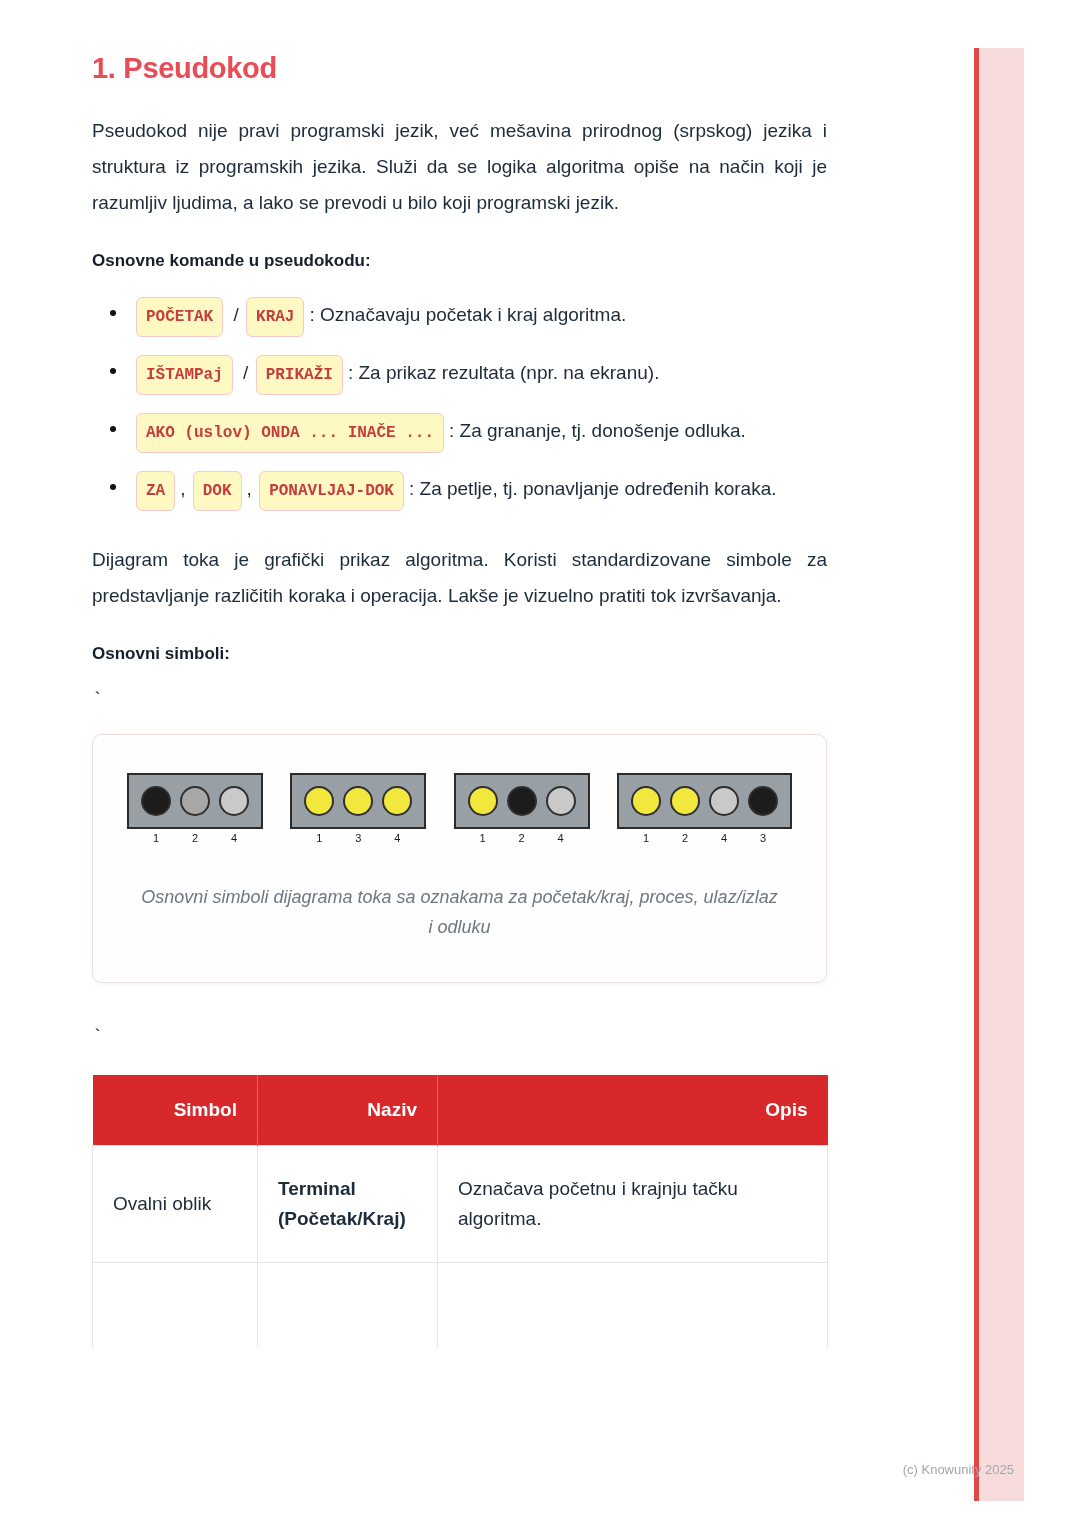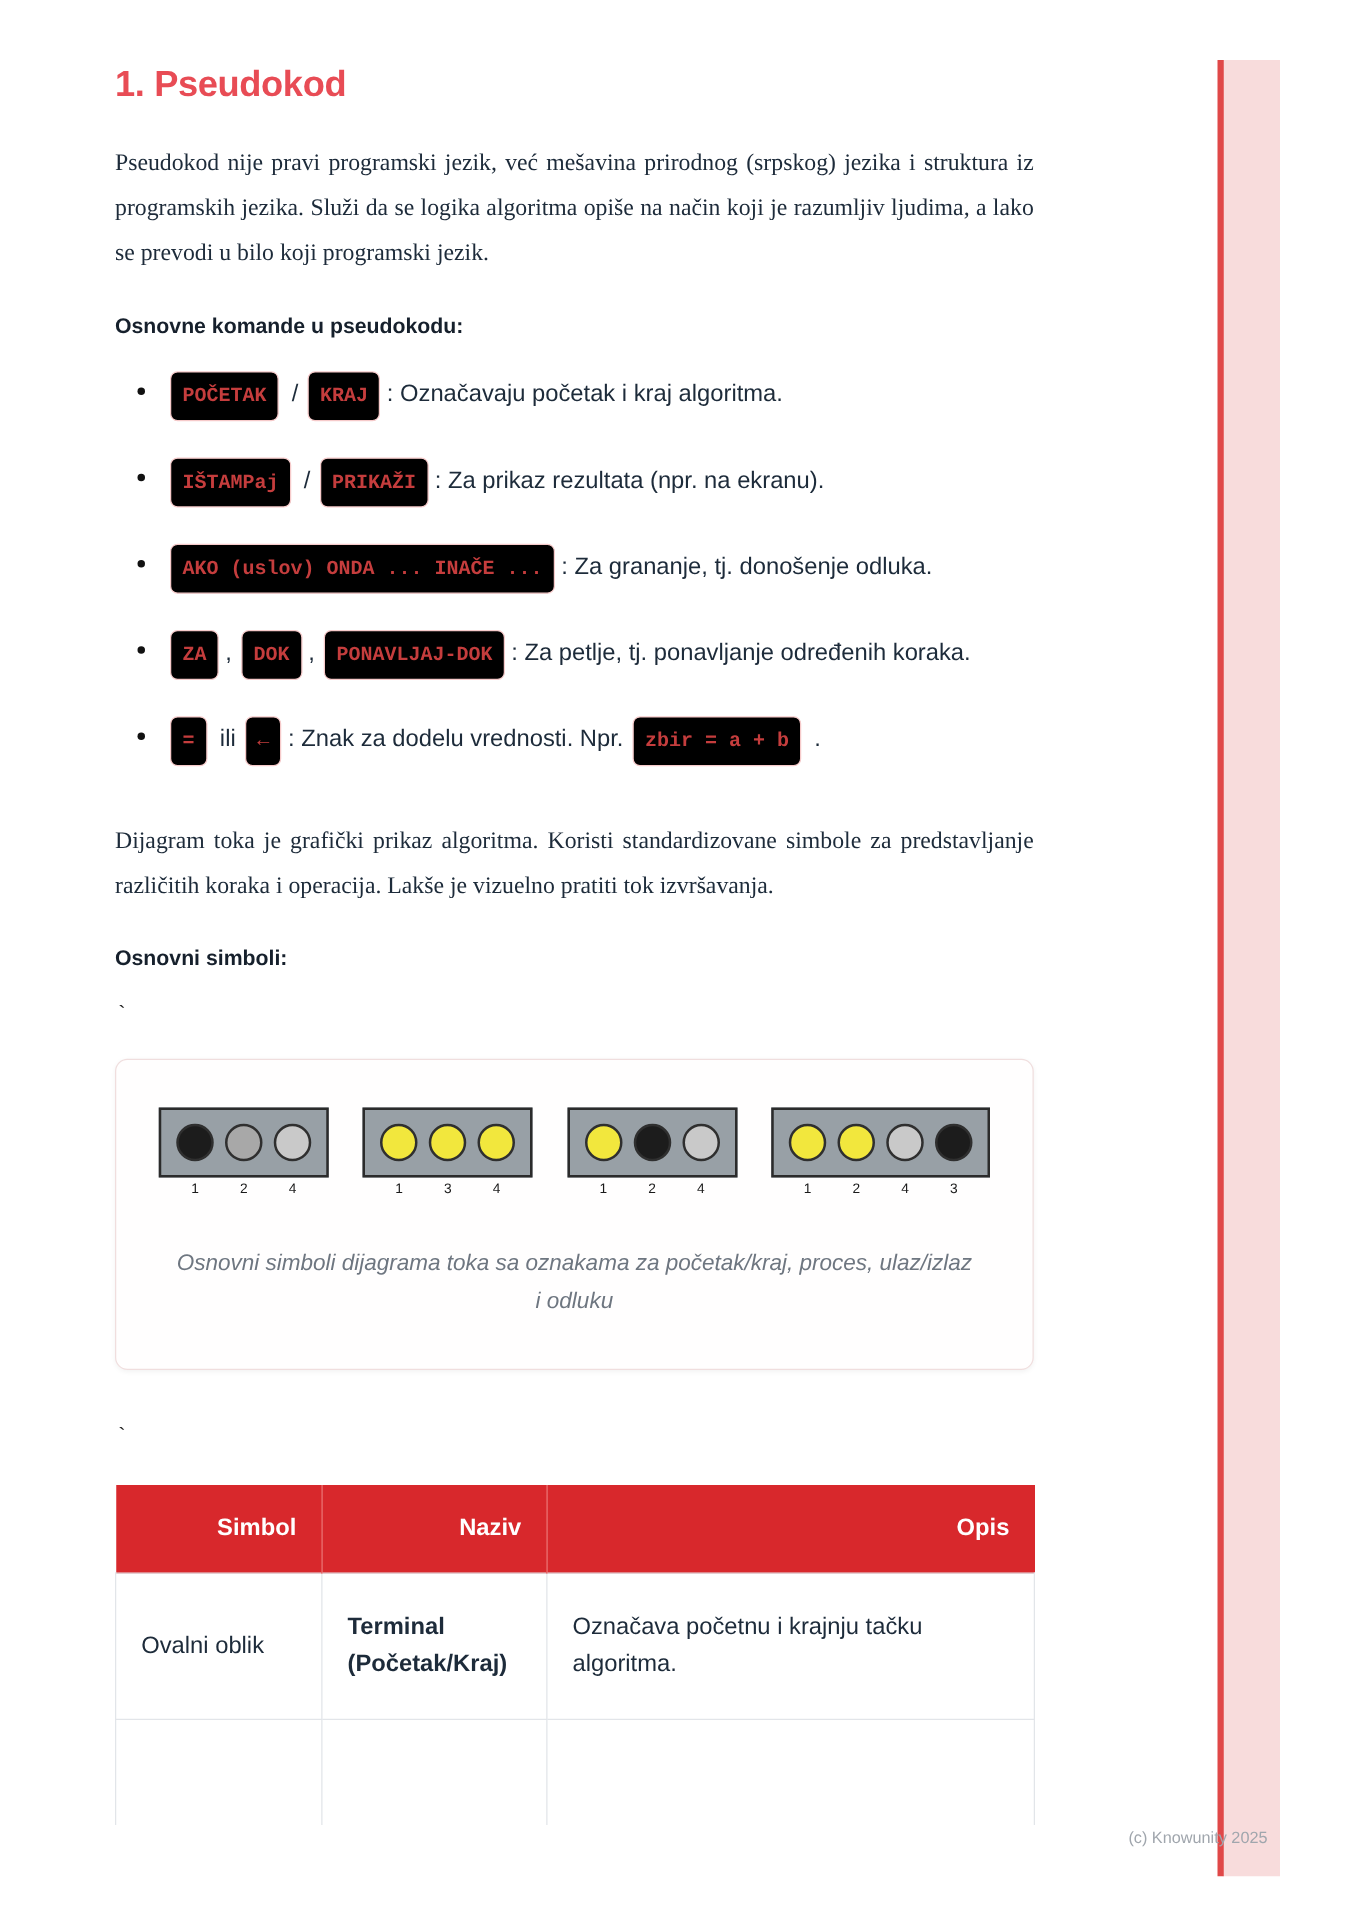--- a/index.html
+++ b/index.html
@@ -4,30 +4,30 @@
 <style>
   * { box-sizing: border-box; }
   body { margin: 0; background: #ffffff; }
   .page {
     position: relative; width: 1080px; height: 1528px; overflow: hidden;
     background: #ffffff; font-family: "Liberation Sans", sans-serif; color: #1d2b3a;
   }
   .content { position: absolute; left: 92px; top: 0; width: 735px; padding-top: 52px; }
 
   h1.sec { font-size: 29px; font-weight: bold; color: #e84c55; margin: 0 0 28px; letter-spacing: -0.3px; }
-  p.body { font-size: 19px; line-height: 36px; text-align: justify; margin: 0 0 30px; font-family: Liberation Serif, serif; }
+  p.body { font-size: 19px; line-height: 36px; text-align: justify; margin: 0 0 30px; }
   p.sub  { font-size: 17px; font-weight: bold; margin: 0 0 26px; color: #16202c; }
 
   ul.commands { list-style: none; margin: 0 0 26px; padding: 0 0 0 16px; }
   ul.commands li { position: relative; padding-left: 26px; margin-bottom: 13px; font-size: 19px; line-height: 32px; }
   ul.commands li::before { content: ""; position: absolute; left: 2px; top: 13px; width: 6px; height: 6px; border-radius: 50%; background: #111; }
   .chip {
     display: inline-block; font-family: "Liberation Mono", monospace; font-size: 16px; font-weight: bold;
-    color: #c53d3d; background: #000000; border: 1px solid #f6caca; border-radius: 6px;
-    padding: 3px 9px; margin: 0 5px 16px 2px; white-space: nowrap;
+    color: #c53d3d; background: #fef9c3; border: 1px solid #f6caca; border-radius: 6px;
+    padding: 3px 9px; margin: 0 5px 5px 2px; white-space: nowrap;
   }
 
   .stray { font-family: "Liberation Mono", monospace; font-size: 18px; color: #222; margin: 0 0 24px; }
   .stray.second { margin: 44px 0 28px; }
 
   .figure-card {
     background: #fffefe; border: 1px solid #f0dede; border-radius: 10px;
     box-shadow: 0 1px 4px rgba(0,0,0,0.05); margin: 18px 0 0; padding: 38px 32px 40px;
   }
   .signals-row { display: flex; justify-content: space-between; align-items: flex-start; padding: 0 2px; margin-bottom: 38px; }
@@ -66,21 +66,20 @@
   <div class="content">
     <h1 class="sec">1. Pseudokod</h1>
     <p class="body">Pseudokod nije pravi programski jezik, već mešavina prirodnog (srpskog) jezika i struktura iz programskih jezika. Služi da se logika algoritma opiše na način koji je razumljiv ljudima, a lako se prevodi u bilo koji programski jezik.</p>
     <p class="sub">Osnovne komande u pseudokodu:</p>
 
     <ul class="commands" id="commands-list">
         <li><span class="chip">POČETAK</span> / <span class="chip">KRAJ</span>: Označavaju početak i kraj algoritma.</li>
         <li><span class="chip">IŠTAMPaj</span> / <span class="chip">PRIKAŽI</span>: Za prikaz rezultata (npr. na ekranu).</li>
         <li><span class="chip">AKO (uslov) ONDA ... INAČE ...</span>: Za grananje, tj. donošenje odluka.</li>
         <li><span class="chip">ZA</span>, <span class="chip">DOK</span>, <span class="chip">PONAVLJAJ-DOK</span>: Za petlje, tj. ponavljanje određenih koraka.</li>
-        <li><span class="chip">=</span> ili <span class="chip">←</span>: Znak za dodelu vrednosti. Npr. <span class="chip">zbir = a + b</span> .</li>
       </ul>
 
     <p class="body">Dijagram toka je grafički prikaz algoritma. Koristi standardizovane simbole za predstavljanje različitih koraka i operacija. Lakše je vizuelno pratiti tok izvršavanja.</p>
     <p class="sub">Osnovni simboli:</p>
 
     <div class="stray">`</div>
 
     <figure class="figure-card" style="margin-left:0; margin-right:0;">
       <div class="signals-row" id="signals-row">
           <div class="signal-group">

